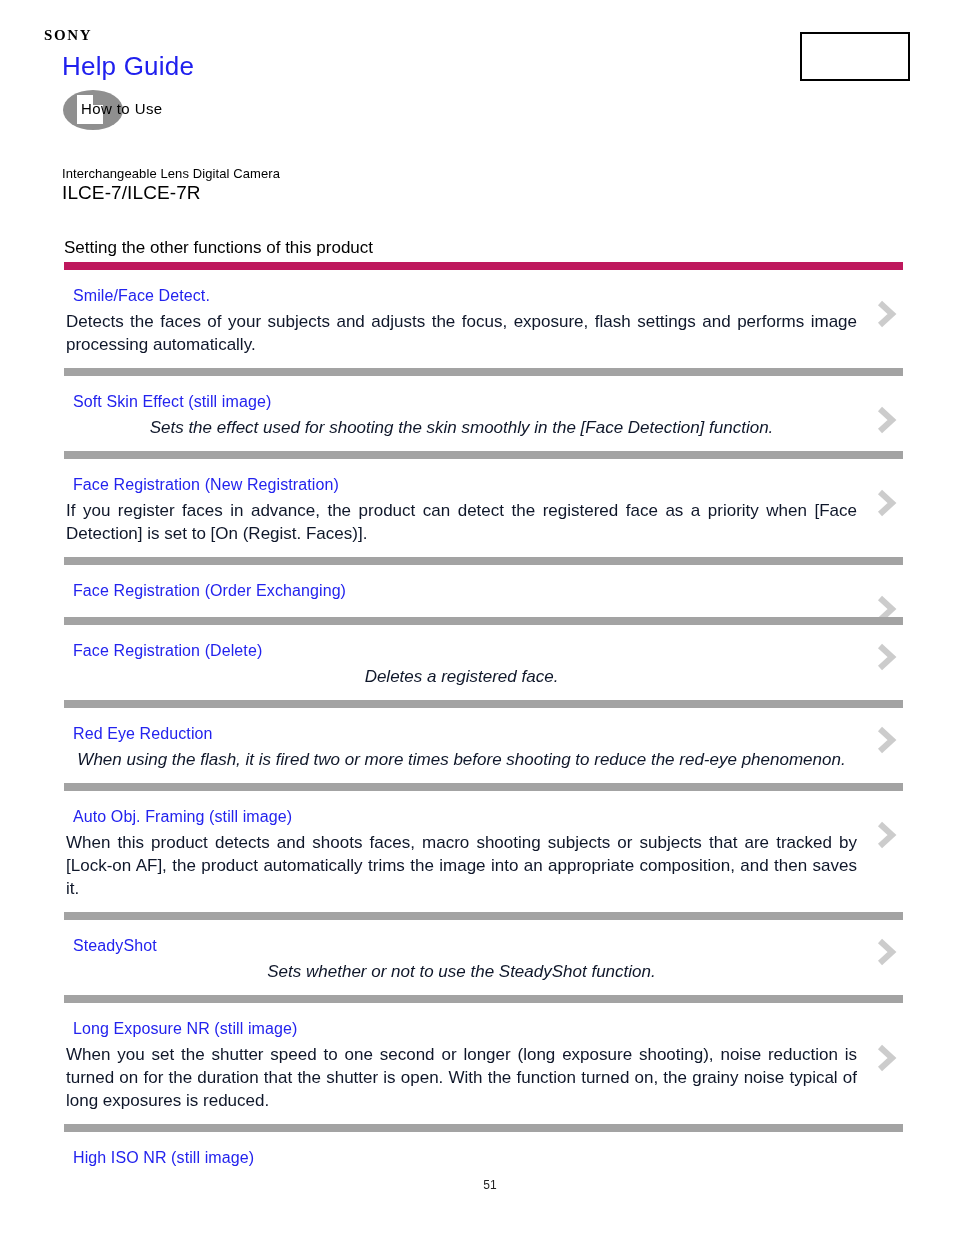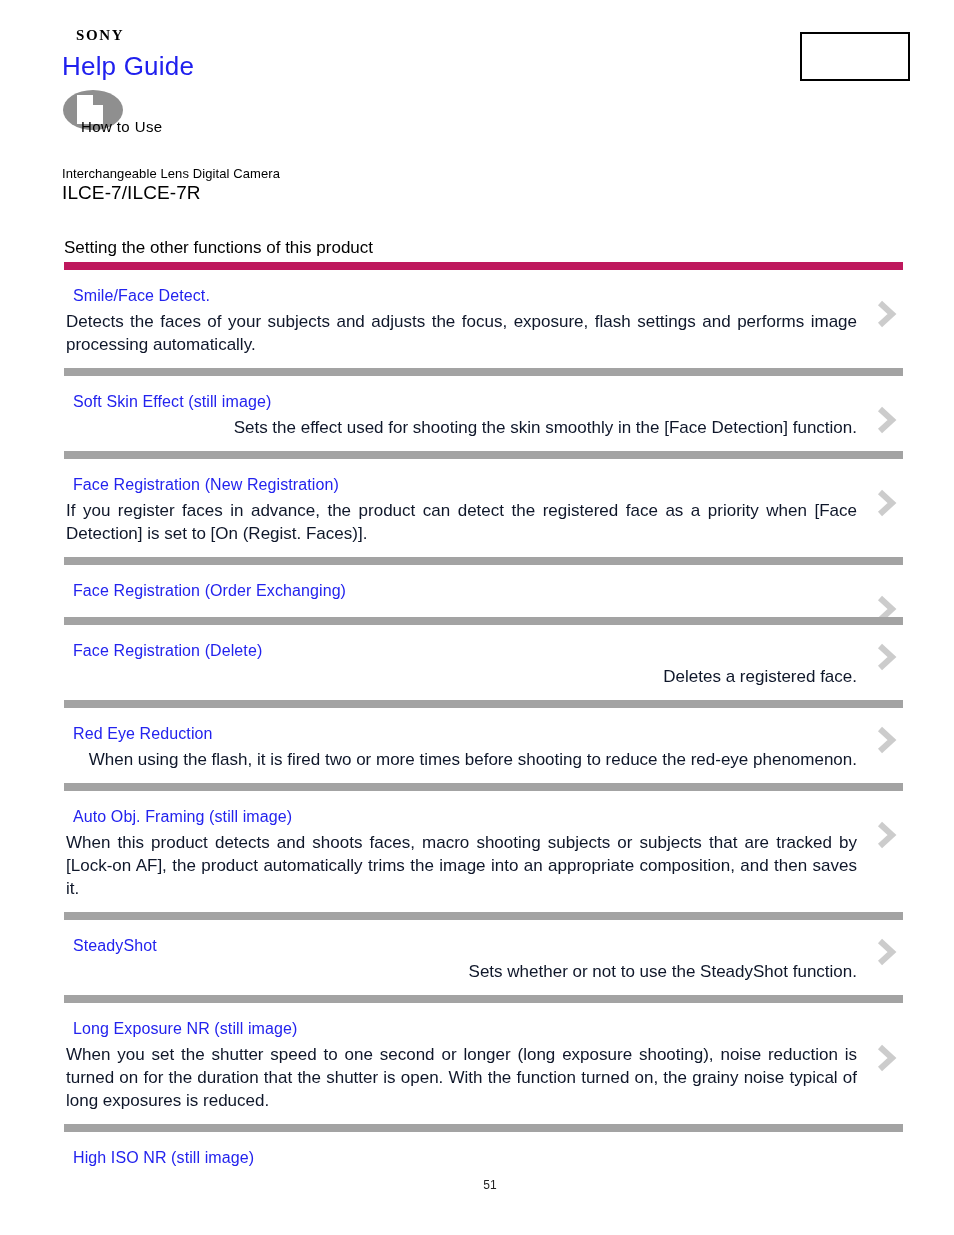--- a/index.html
+++ b/index.html
@@ -18,21 +18,21 @@
 
   
   .header {
     position: absolute;
     left: 0; top: 0;
     width: 954px;
     height: 150px;
   }
   .sony-logo {
     position: absolute;
-    left: 76px;
+    left: 44px;
     top: 26px;
     font-family: "Liberation Serif", serif;
     font-weight: bold;
     font-size: 15px;
     letter-spacing: 1.6px;
     color: #000000;
     line-height: 18px;
   }
   .help-guide {
     position: absolute;
@@ -80,21 +80,21 @@
     position: absolute;
     left: 10px;
     top: 5px;
     width: 4px;
     height: 29px;
     background: #8f8f8f;
   }
   .howto-label {
     position: absolute;
     left: 18px;
-    top: 28px;
+    top: 10px;
     font-size: 15px;
     color: #000000;
     white-space: nowrap;
     letter-spacing: 0.4px;
   }
   .corner-box {
     position: absolute;
     left: 800px;
     top: 32px;
     width: 110px;
@@ -162,21 +162,22 @@
   }
   .entry-desc {
     font-size: 17px;
     line-height: 23px;
     color: #0f172a;
     margin: 0 0 0 2px;
     text-align: justify;
     width: 791px;
   }
   .entry-desc.nojust {
-    text-align: right;
+    text-align: center;
+    font-style: italic;
   }
   .chevron {
     position: absolute;
     right: 0px;
     width: 34px;
     height: 34px;
   }
   .chevron svg { display: block; }
 
   

